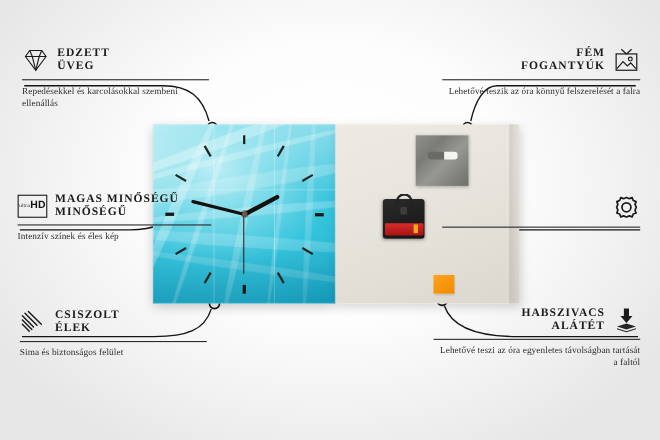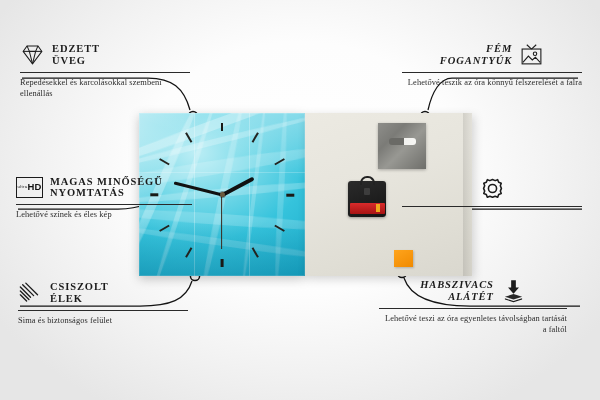--- a/index.html
+++ b/index.html
@@ -87,21 +87,21 @@
     background:#3d3d3d; border-radius:1px; }
   .foam {
     position:absolute; left:53%; top:84%; width:19px; height:17px;
     background:linear-gradient(150deg,#ffa41c,#f08a00);
     box-shadow:1px 1px 2px rgba(0,0,0,.2);
   }
 
   
   .feat { position:absolute; }
   .feat .head { display:flex; align-items:center; gap:7px; }
-  .feat.right .head { justify-content:center;font-style:italic; }
+  .feat.right .head { justify-content:flex-end; }
   .titles { display:flex; flex-direction:column; line-height:1.08; }
   .titles .t {
     font-family:"Liberation Serif", serif; font-weight:700;
     font-size:10.5px; letter-spacing:.9px; color:#1b1b1b; white-space:nowrap;
   }
   .feat.right .titles { align-items:flex-end; }
   .rule { height:1px; background:#2a2a2a; margin:5px 0 4px; }
   .desc { font-family:"Liberation Serif", serif; font-size:8.4px; color:#2b2b2b;
     line-height:1.34; letter-spacing:.1px; }
   .feat.right .desc { text-align:right; }
@@ -215,25 +215,25 @@
   </div>
 
   <div class="feat left" style="left:16px; top:176px; width:176px;">
     <div class="head">
       <span class="hdbox">
         <span class="u">ultra</span>
         <span class="h">HD</span>
       </span>
       <span class="titles">
         <span class="t">MAGAS MINŐSÉGŰ</span>
-        <span class="t">NYOMTATÁS</span>
-      </span>
-    </div>
-    <div class="rule"></div>
-    <div class="desc">Lehetővé színek és éles kép</div>
+        <span class="t">MINŐSÉGŰ</span>
+      </span>
+    </div>
+    <div class="rule"></div>
+    <div class="desc">Intenzív színek és éles kép</div>
   </div>
 
   <div class="feat left" style="left:18px; top:280px; width:170px;">
     <div class="head">
       <span class="ico">
         <svg viewBox="0 0 32 32">
             <g stroke="currentColor" stroke-width="1.7" fill="none" stroke-linecap="round">
           <path d="M3 9 L16 22"></path>
               <path d="M3 14 L14 25"></path>
               <path d="M3 19 L11 27"></path>
@@ -279,21 +279,21 @@
             <g fill="none" stroke="currentColor" stroke-width="2" stroke-linejoin="round">
           <path d="M16 4.5 l3.4 1.4 3.2-1.2 1.3 3.3 3.3 1.3 -1.2 3.2 1.4 3.4 -1.4 3.4 1.2 3.2 -3.3 1.3 -1.3 3.3 -3.2-1.2 -3.4 1.4 -3.4-1.4 -3.2 1.2 -1.3-3.3 -3.3-1.3 1.2-3.2 -1.4-3.4 1.4-3.4 -1.2-3.2 3.3-1.3 1.3-3.3 3.2 1.2 Z"></path>
           <circle cx="16" cy="16" r="5.2"></circle>
             </g>
           </svg>
       </span>
     </div>
     <div class="rule"></div>
   </div>
 
-  <div class="feat right" style="right:33px; top:278px; width:188px;">
+  <div class="feat right" style="right:18px; top:278px; width:188px;">
     <div class="head">
       <span class="titles">
         <span class="t">HABSZIVACS</span>
         <span class="t">ALÁTÉT</span>
       </span>
       <span class="ico">
         <svg viewBox="0 0 32 32">
             <g fill="currentColor">
           <path d="M13 3 h6 v9 h4 l-7 8 -7-8 h4 Z"></path>
           <path d="M16 20.5 L27 24 L16 27.5 L5 24 Z" opacity=".95"></path>

